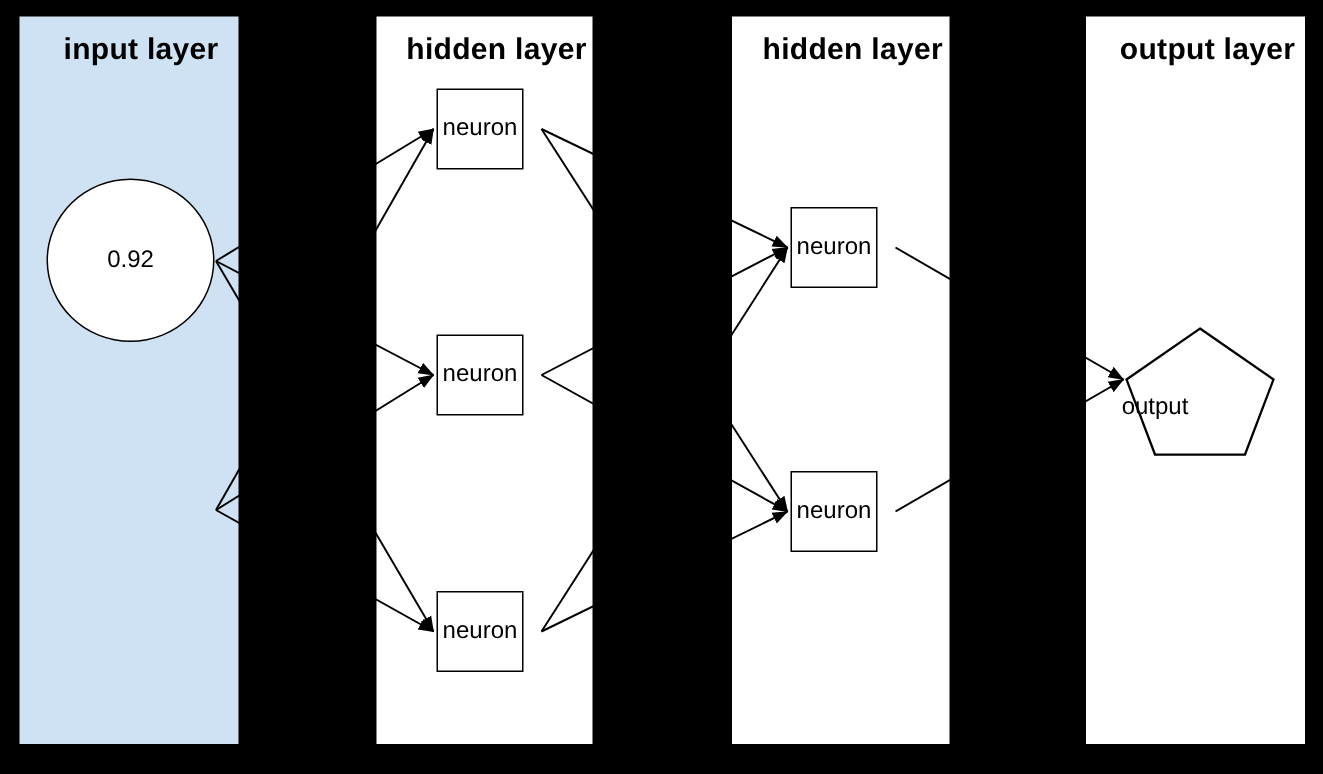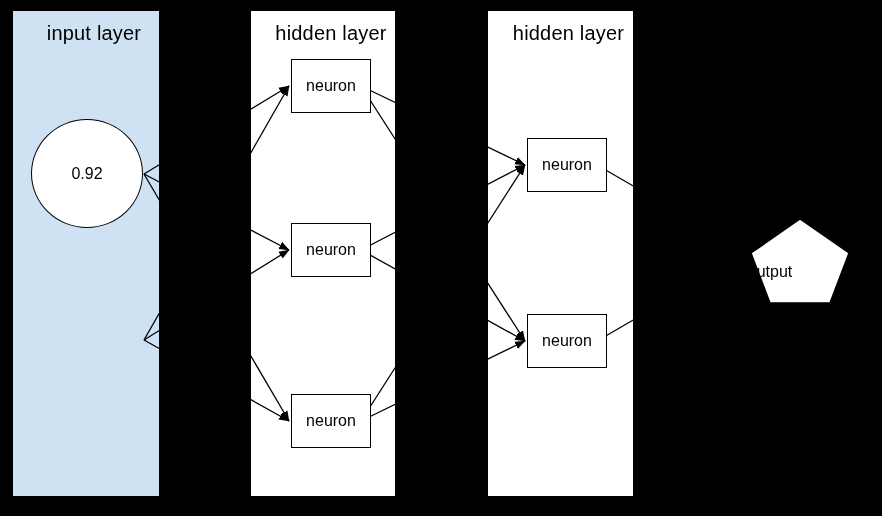--- a/index.html
+++ b/index.html
@@ -19,21 +19,21 @@
     z-index: 0;
   }
   .panel-input  { left: 13px;  width: 146px; background: #cfe2f3; }
   .panel-h1     { left: 251px; width: 144px; background: #ffffff; }
   .panel-h2     { left: 488px; width: 145px; background: #ffffff; }
   .panel-output { left: 724px; width: 146px; background: #ffffff; }
   .panel-title {
     margin-top: 11px;
     text-align: center;
     font-size: 20px;
-    font-weight: normal;
+    font-weight: bold;
     color: #000;
     letter-spacing: 0.2px;
     padding-left: 16px;
   }
   svg.overlay {
     position: absolute;
     left: 0; top: 0;
     width: 882px; height: 516px;
     z-index: 1;
     pointer-events: none;
@@ -46,21 +46,21 @@
     display: flex;
     align-items: center;
     justify-content: center;
     box-sizing: border-box;
     color: #000;
     font-size: 16px;
   }
   .node-circle { border-radius: 50%; }
   .node-in1 { left: 31px;  top: 119px; width: 112px; height: 109px; }
   .node-in2 { left: 31px;  top: 286px; width: 112px; height: 108px; }
-  .node-rect { width: 80px; height: 54px; }
+  .node-rect { width: 58px; height: 54px; }
   .node-h1a { left: 291px; top: 59px;  }
   .node-h1b { left: 291px; top: 223px; }
   .node-h1c { left: 291px; top: 394px; }
   .node-h2a { left: 527px; top: 138px; }
   .node-h2b { left: 527px; top: 314px; }
   .output-label {
     position: absolute;
     z-index: 2;
     left: 728px; top: 263px;
     width: 84px;
@@ -75,20 +75,23 @@
 <div class="stage">
 
   <div class="panel panel-input">
     <div class="panel-title">input layer</div>
   </div>
   <div class="panel panel-h1">
     <div class="panel-title">hidden layer</div>
   </div>
   <div class="panel panel-h2">
     <div class="panel-title">hidden layer</div>
+  </div>
+  <div class="panel panel-output">
+    <div class="panel-title">output layer</div>
   </div>
 
   <svg class="overlay" viewBox="0 0 882 516" xmlns="http://www.w3.org/2000/svg">
     <defs>
       <marker id="arrow" viewBox="0 0 10 10" refX="9" refY="5" markerWidth="8.5" markerHeight="8.5" orient="auto">
         <path d="M0,1.4 L9.5,5 L0,8.6 z" fill="#000"></path>
       </marker>
     </defs>
     <g id="edges">
         <line x1="144" y1="174" x2="289" y2="86" stroke="#000000" stroke-width="1.3" marker-end="url(#arrow)"></line>

